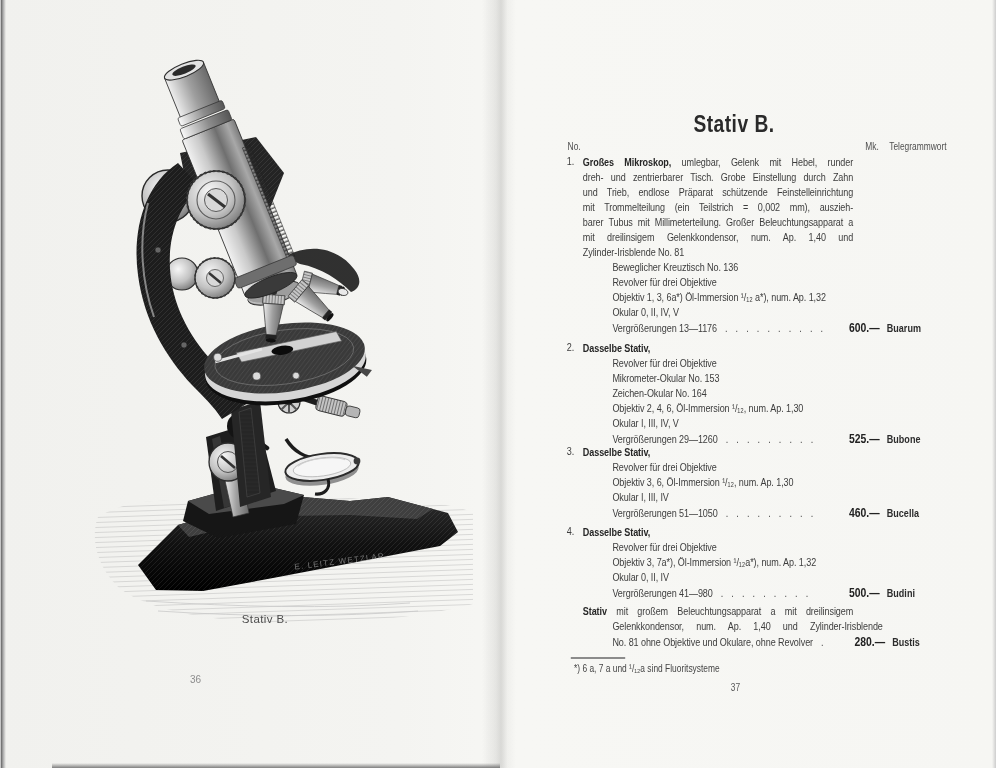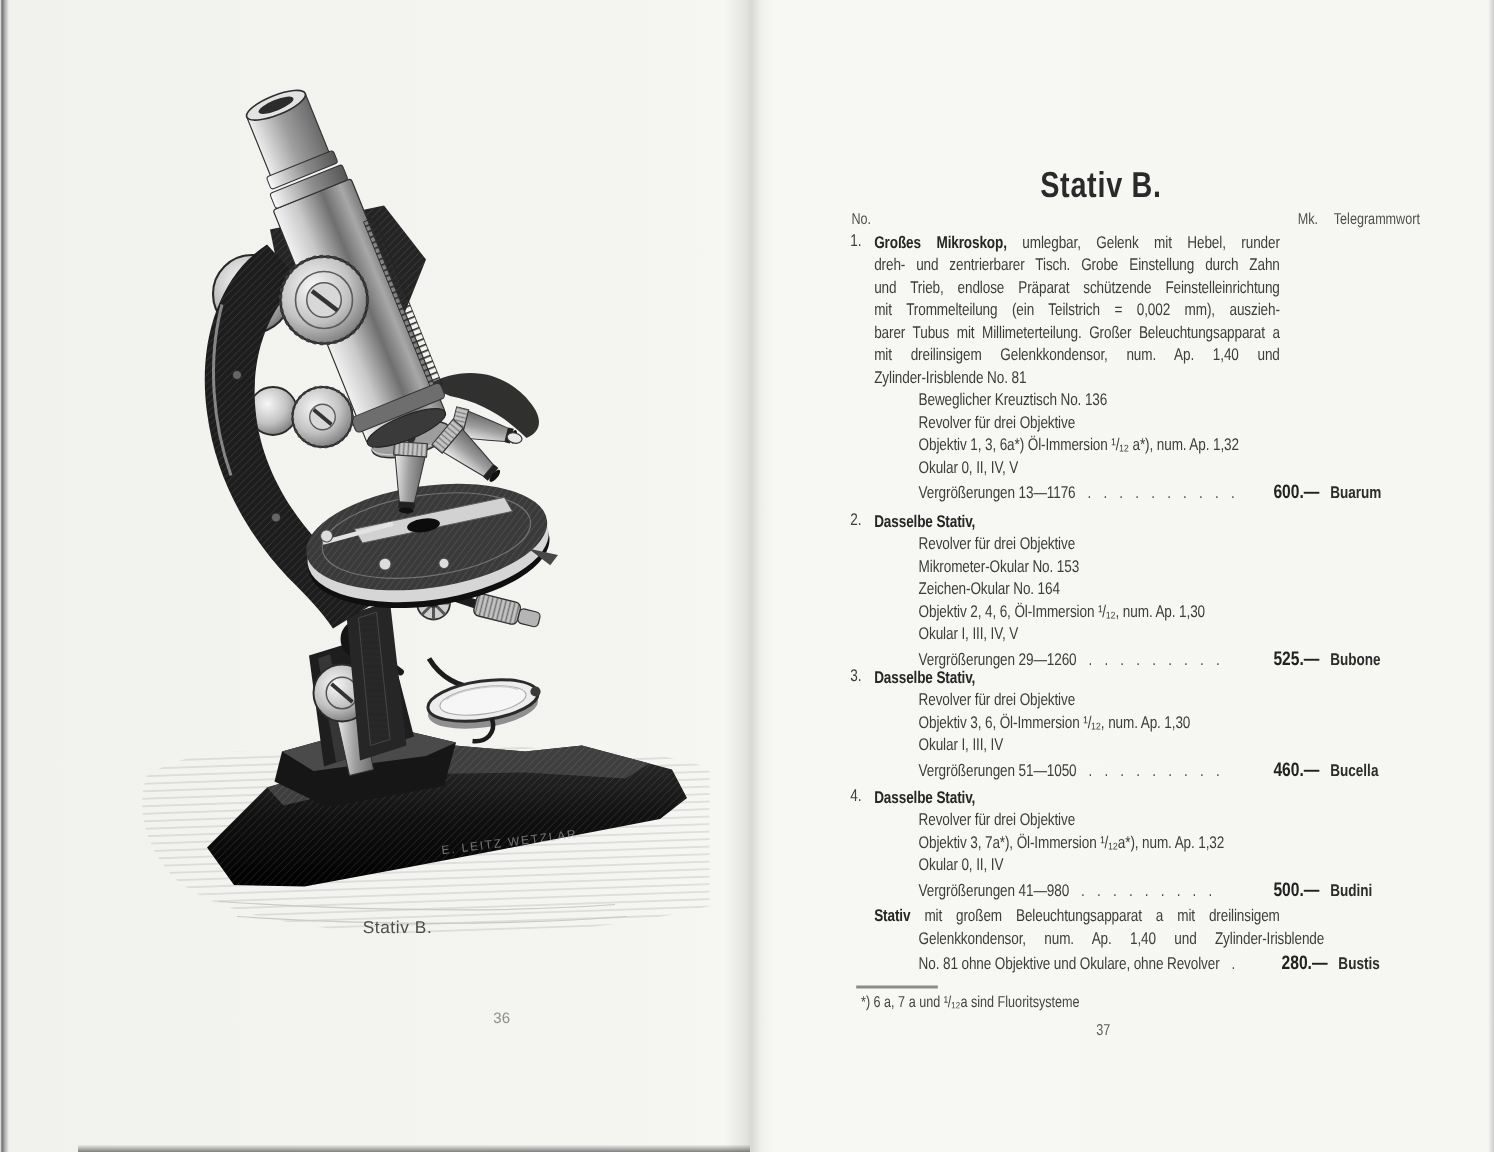--- a/index.html
+++ b/index.html
@@ -15,21 +15,21 @@
     background:linear-gradient(0deg,#6b6b6b,rgba(120,120,120,0));opacity:.85;}
   .gutter{position:absolute;left:482px;top:0;bottom:0;width:34px;
     background:linear-gradient(90deg,rgba(80,80,80,0),rgba(80,80,80,.10) 40%,rgba(60,60,60,.16) 56%,rgba(100,100,100,.05) 75%,rgba(80,80,80,0));}
   .edge-right{position:absolute;right:0;top:0;bottom:0;width:4px;
     background:linear-gradient(270deg,#cdcdcd,rgba(200,200,200,0));}
 
   
   .illo{position:absolute;left:88px;top:45px;width:385px;height:580px;}
   .caption{position:absolute;left:180px;top:613px;width:170px;text-align:center;
     font-size:11.5px;color:#4d4d4d;letter-spacing:.4px;}
-  .pg-left{position:absolute;left:190px;top:674px;width:150px;text-align:right;
+  .pg-left{position:absolute;left:190px;top:674px;width:150px;text-align:left;
     font-size:10px;color:#8d8d8d;}
 
   
   .right-content{position:absolute;left:566px;top:0;width:475px;height:768px;
     transform:scaleX(.8);transform-origin:left top;color:#3d3d3d;}
   .title{position:absolute;top:110px;left:0;width:420px;text-align:center;
     font-size:24px;font-weight:bold;color:#2a2a2a;letter-spacing:.6px;}
   .cols{position:absolute;top:140px;left:0;width:470px;height:14px;font-size:10.5px;color:#4f4f4f;}
   .col-no{position:absolute;left:2px;}
   .col-mk{position:absolute;left:374px;}

